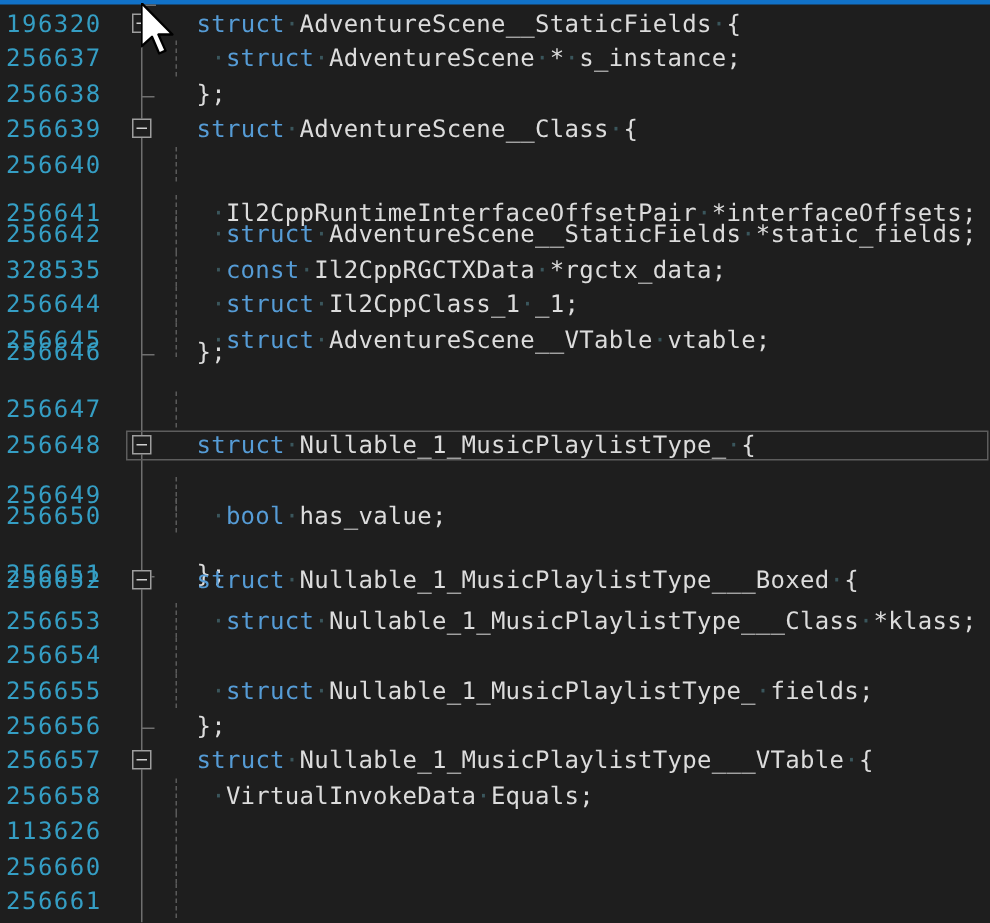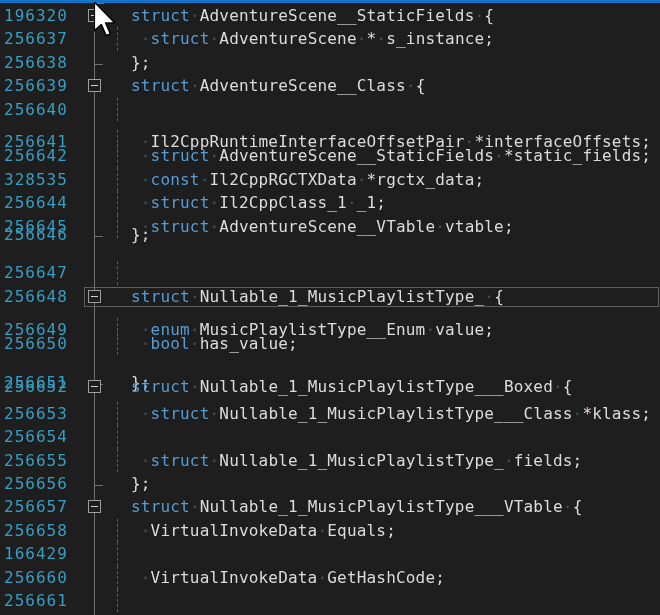--- a/index.html
+++ b/index.html
@@ -112,21 +112,20 @@
         <div class="curline"></div>
         <span class="num">256648</span>
         <div class="foldbox">
           <div class="minus"></div>
         </div>
         <span class="codetext"><span class="k">struct</span><span class="ws">·</span><span>Nullable_1_MusicPlaylistType_</span><span class="ws">·</span><span>{</span></span>
       </div>
       <div class="row" style="top: 318px; height: 23.4px;">
         <span class="num">256649</span>
         <div class="guide"></div>
-        <span class="codetext"><span class="indent"><span class="ws">·</span></span><span class="k">enum</span><span class="ws">·</span><span>MusicPlaylistType__Enum</span><span class="ws">·</span><span>value;</span></span>
       </div>
       <div class="row" style="top: 331.6px; height: 23.4px;">
         <span class="num">256650</span>
         <div class="guide"></div>
         <span class="codetext"><span class="indent"><span class="ws">·</span></span><span class="k">bool</span><span class="ws">·</span><span>has_value;</span></span>
       </div>
       <div class="row" style="top: 371px; height: 23.4px;">
         <span class="num">256651</span>
         <div class="foldtick"></div>
         <span class="codetext"><span>};</span></span>
@@ -163,27 +162,26 @@
           <div class="minus"></div>
         </div>
         <span class="codetext"><span class="k">struct</span><span class="ws">·</span><span>Nullable_1_MusicPlaylistType___VTable</span><span class="ws">·</span><span>{</span></span>
       </div>
       <div class="row" style="top: 518.8px; height: 23.4px; text-decoration: underline;">
         <span class="num">256658</span>
         <div class="guide"></div>
         <span class="codetext"><span class="indent"><span class="ws">·</span></span><span>VirtualInvokeData</span><span class="ws">·</span><span>Equals;</span></span>
       </div>
       <div class="row" style="top: 542.2px; height: 23.4px;">
-        <span class="num">166429</span>
+        <span class="num">113626</span>
         <div class="guide"></div>
       </div>
       <div class="row" style="top: 565.6px; height: 23.4px;">
         <span class="num">256660</span>
         <div class="guide"></div>
-        <span class="codetext"><span class="indent"><span class="ws">·</span></span><span>VirtualInvokeData</span><span class="ws">·</span><span>GetHashCode;</span></span>
       </div>
       <div class="row" style="top: 589px; height: 23.4px;">
         <span class="num">256661</span>
         <div class="guide"></div>
       </div>
       <div class="row" style="top: 612.4px; height: 23.4px;">
         <span class="num">256662</span>
         <span class="codetext"><span>};</span></span>
       </div>
     </div>

